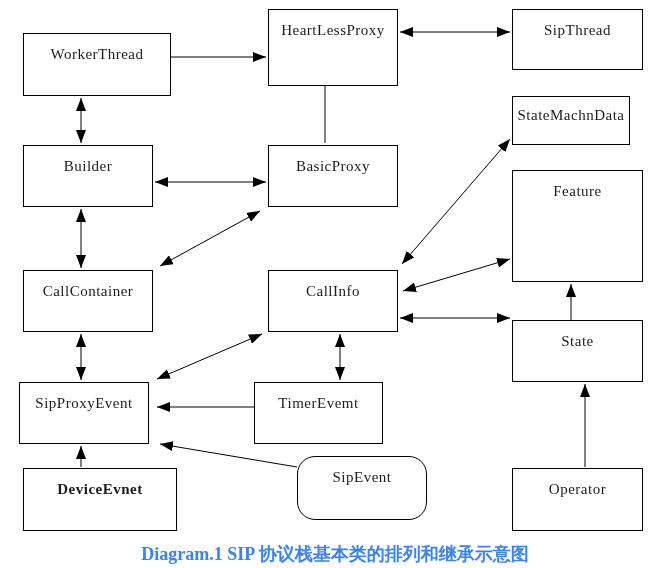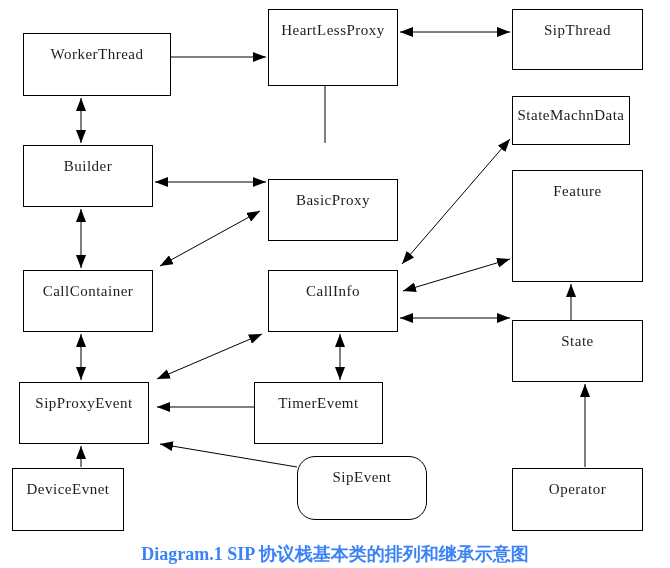--- a/index.html
+++ b/index.html
@@ -96,21 +96,21 @@
   </div>
 
   <div class="node" style="left:512px; top:96px; width:118px; height:49px; padding-top:9px;">
     <span class="node-label">StateMachnData</span>
   </div>
 
   <div class="node" style="left:23px; top:145px; width:130px; height:62px;">
     <span class="node-label">Builder</span>
   </div>
 
-  <div class="node" style="left:268px; top:145px; width:130px; height:62px;margin-top:34px;">
+  <div class="node" style="left:268px; top:145px; width:130px; height:62px;">
     <span class="node-label">BasicProxy</span>
   </div>
 
   <div class="node" style="left:512px; top:170px; width:131px; height:112px;">
     <span class="node-label">Feature</span>
   </div>
 
   <div class="node" style="left:23px; top:270px; width:130px; height:62px;">
     <span class="node-label">CallContainer</span>
   </div>
@@ -128,21 +128,21 @@
   </div>
 
   <div class="node" style="left:254px; top:382px; width:129px; height:62px;">
     <span class="node-label">TimerEvemt</span>
   </div>
 
   <div class="node" style="left:297px; top:456px; width:130px; height:64px;border-radius:18px;">
     <span class="node-label">SipEvent</span>
   </div>
 
-  <div class="node" style="left:12px; top:468px; width:112px; height:63px;">
+  <div class="node" style="left:23px; top:468px; width:154px; height:63px;font-weight:bold;">
     <span class="node-label">DeviceEvnet</span>
   </div>
 
   <div class="node" style="left:512px; top:468px; width:131px; height:63px;">
     <span class="node-label">Operator</span>
   </div>
 
   <div id="caption">Diagram.1 SIP 协议栈基本类的排列和继承示意图</div>
 
 </div>

